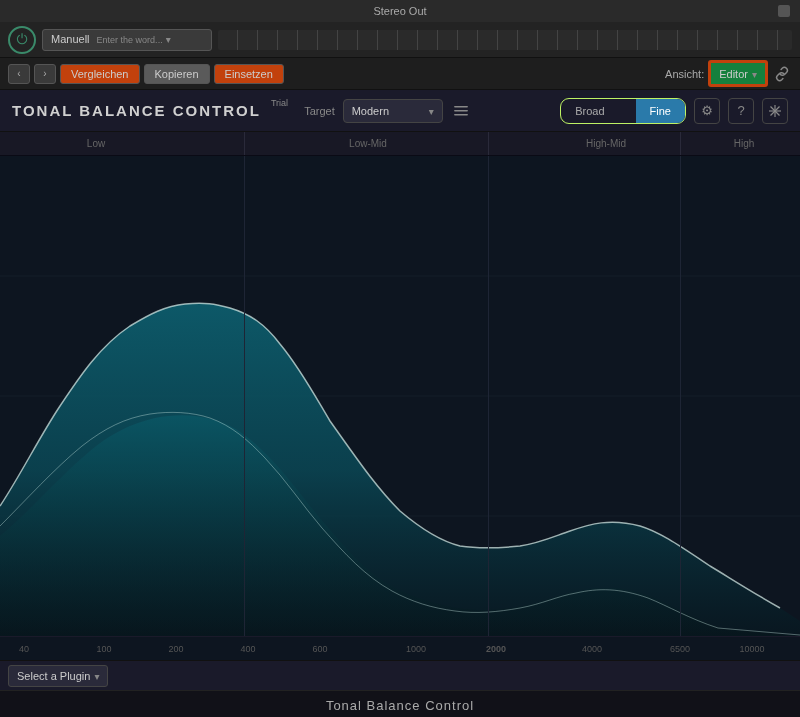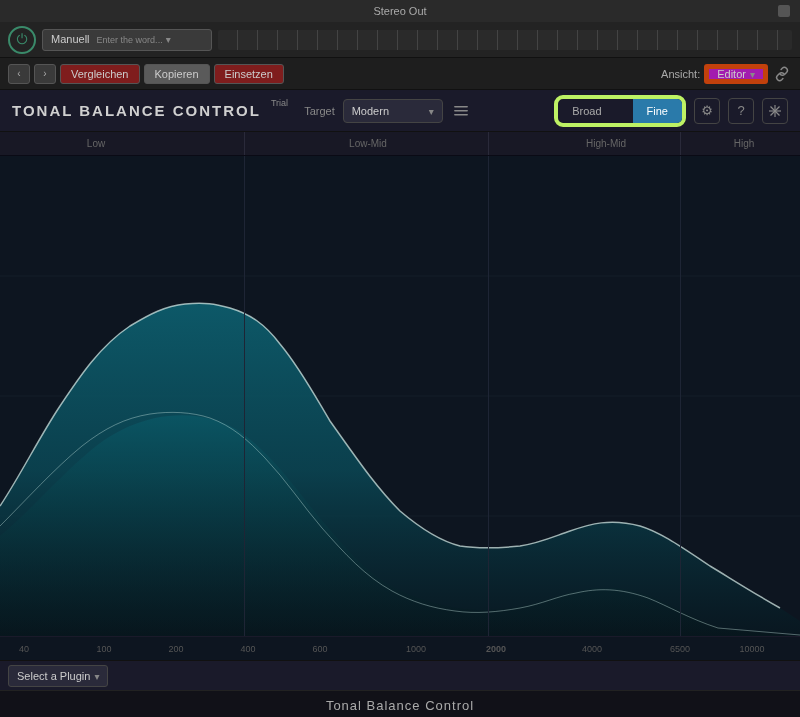--- a/index.html
+++ b/index.html
@@ -106,42 +106,42 @@
       display: flex;
       align-items: center;
       justify-content: center;
       cursor: pointer;
       color: #aaa;
       font-size: 10px;
     }
     .nav-btn {
       height: 20px;
       padding: 0 10px;
-      background: #7f1d1d;
+      background: #c2410c;
       border: 1px solid #555;
       border-radius: 3px;
       color: #ccc;
       font-size: 11px;
       cursor: pointer;
       display: flex;
       align-items: center;
     }
     .nav-btn.active {
       background: #5a5a5a;
     }
     .nav-spacer { flex: 1; }
     .ansicht-label {
       font-size: 11px;
       color: #aaa;
     }
     .editor-dropdown {
-      height: 20px;
+      height: 27px;
       padding: 0 8px;
-      background: #a21caf;
-      border: 5px solid #c2410c;
+      background: #15803d;
+      border: 3px solid #c2410c;
       border-radius: 3px;
       color: #ccc;
       font-size: 11px;
       display: flex;
       align-items: center;
       gap: 4px;
       cursor: pointer;
     }
     .link-icon {
       width: 20px;
@@ -204,21 +204,21 @@
       display: flex;
       align-items: center;
       justify-content: center;
       color: #888;
       cursor: pointer;
       font-size: 12px;
     }
     .plugin-spacer { flex: 1; }
     .broad-fine-group {
       display: flex;
-      border: 4px solid #bef264;
+      border: 1px solid #bef264;
       border-radius: 9px;
       overflow: hidden;
     }
     .broad-btn, .fine-btn {
       padding: 0 14px;
       height: 24px;
       font-size: 11px;
       cursor: pointer;
       display: flex;
       align-items: center;

